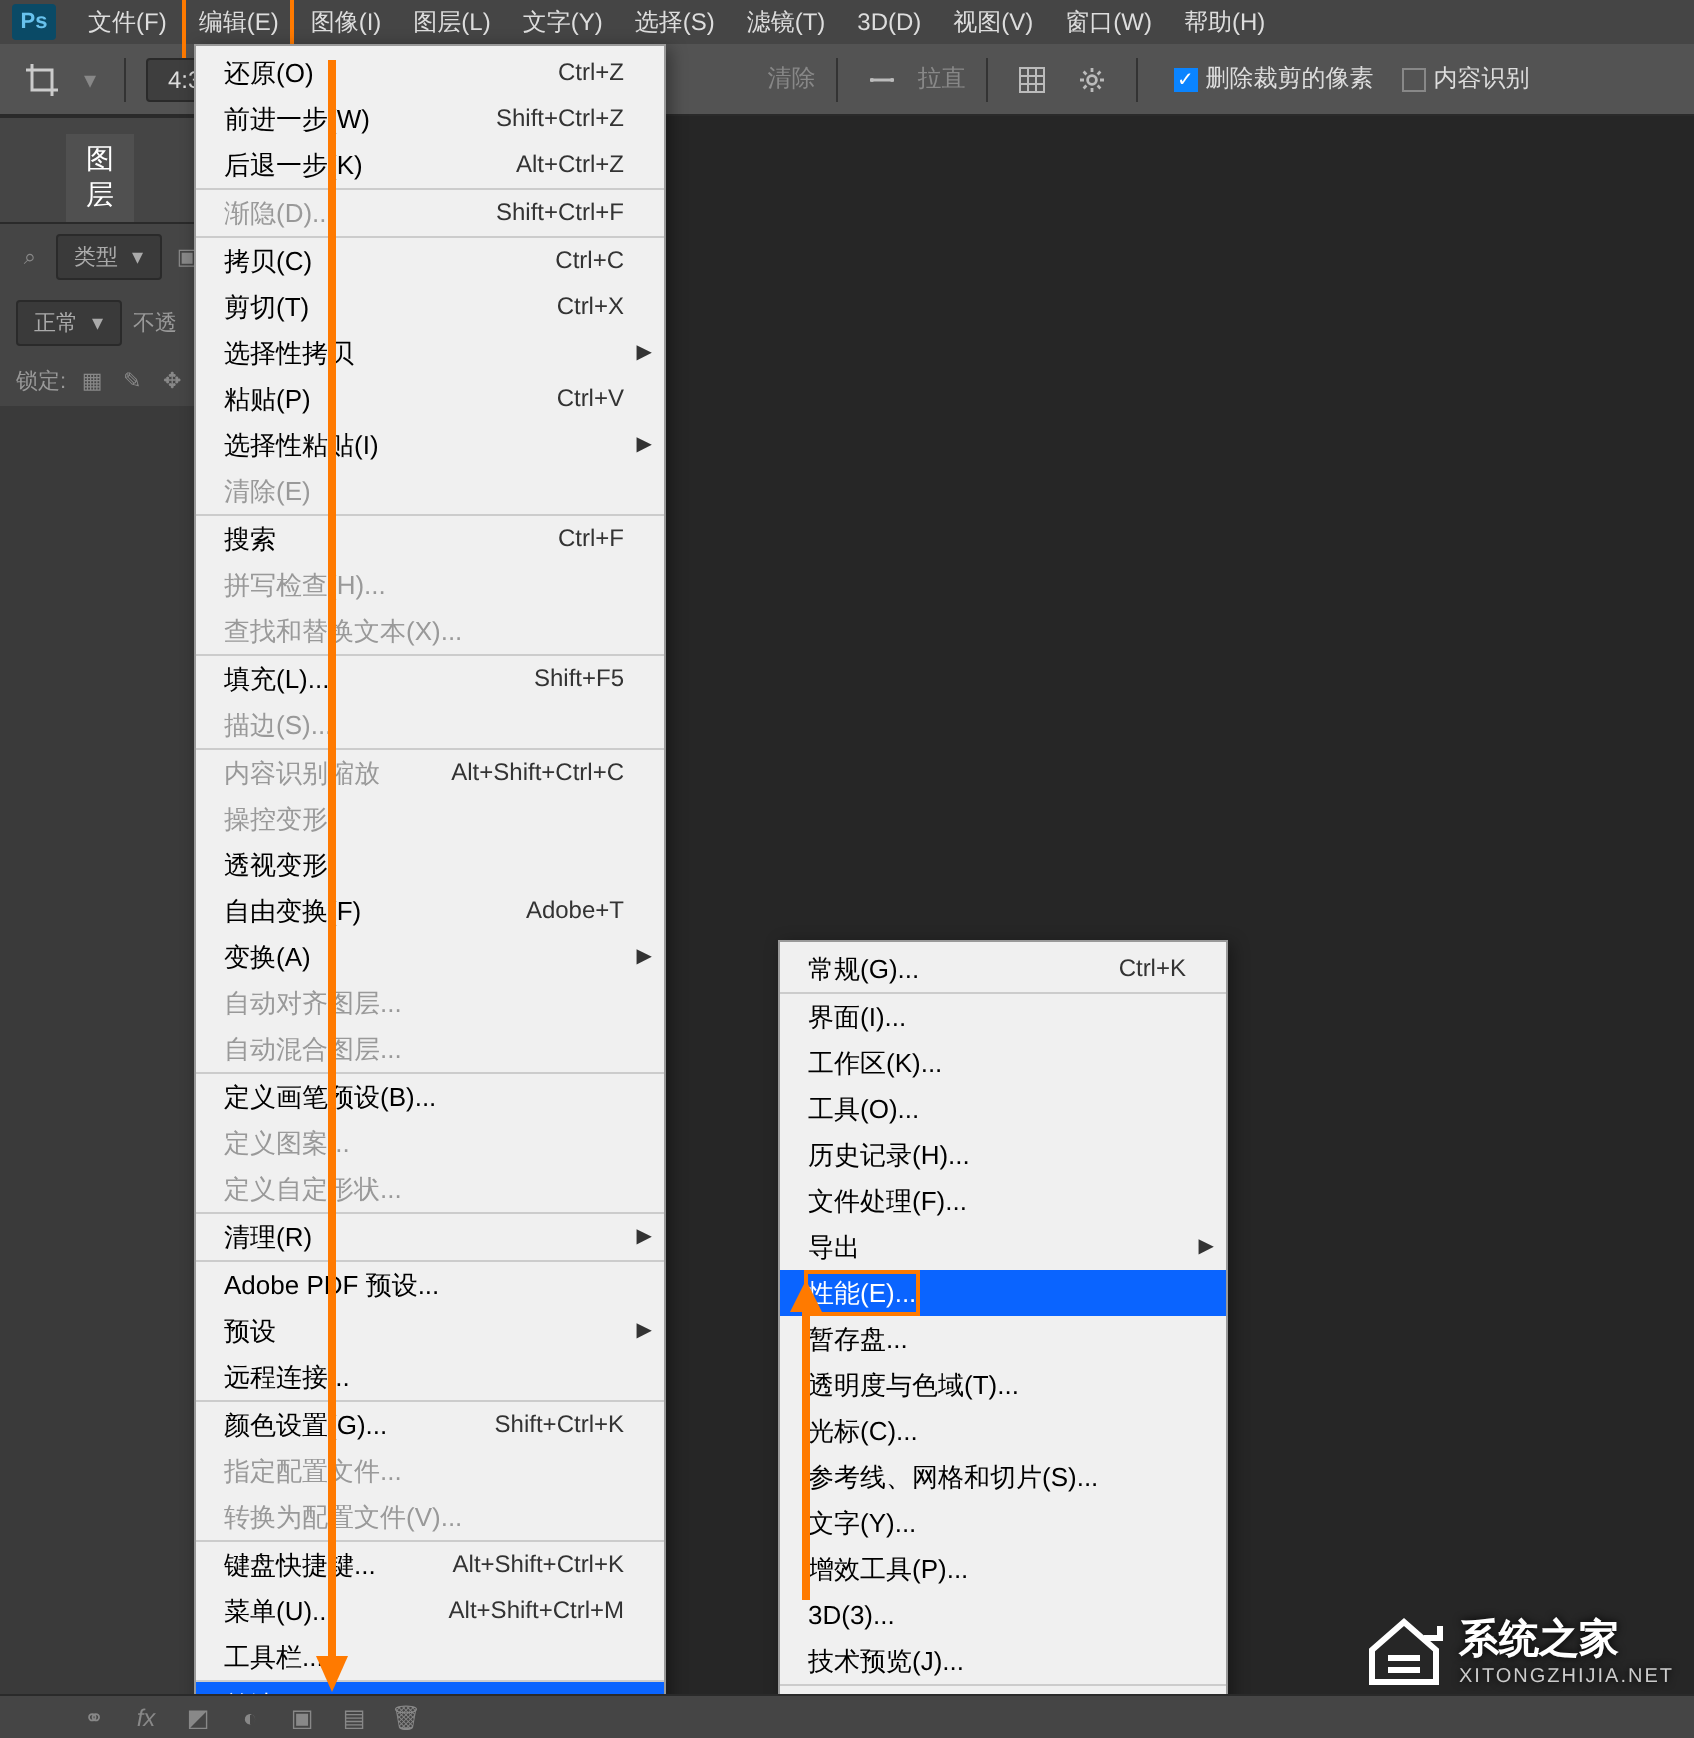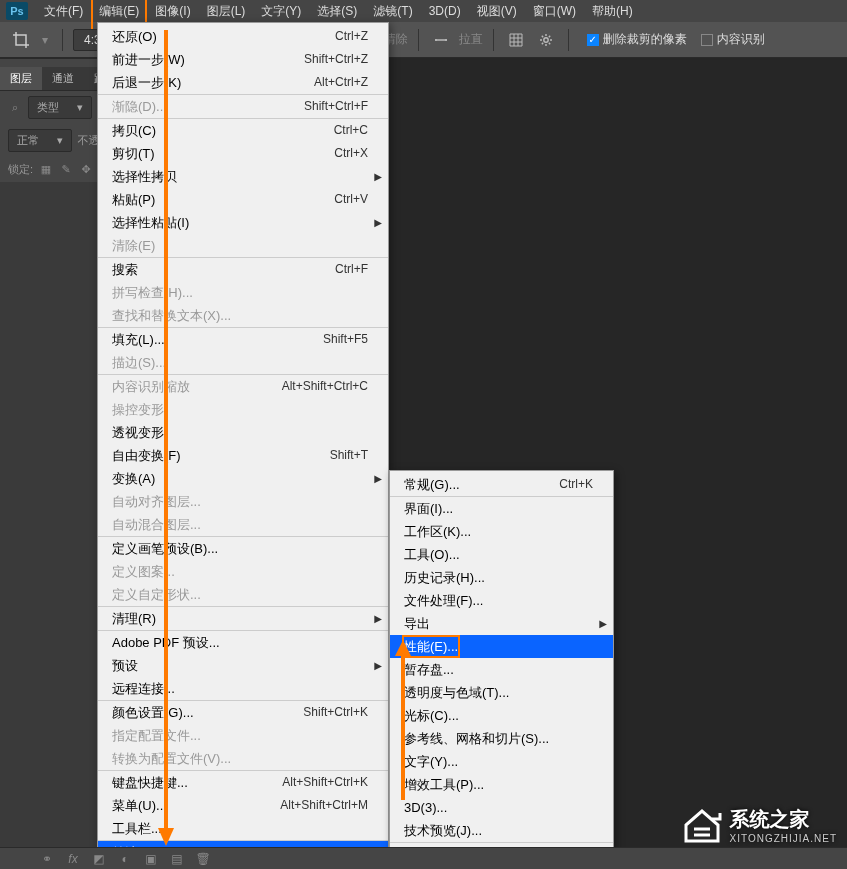--- a/index.html
+++ b/index.html
@@ -78,38 +78,39 @@
     padding-top: 8px;
   }
   .panel-tabs {
     display: flex;
     border-bottom: 1px solid #2a2a2a;
   }
   .panel-tab {
     padding: 4px 10px;
     color: #bbb;
     background: #383838;
-    font-size: 11px;
+    font-size: 14px;
+    margin-left: 33px;
   }
   .panel-tab.active { background: #505050; color: #fff; }
   .panel-row {
     display: flex; align-items: center;
     padding: 5px 8px;
     gap: 6px;
     color: #999;
     font-size: 11px;
   }
   .dropdown {
     background: #3a3a3a;
     padding: 3px 8px;
     border: 1px solid #2a2a2a;
     border-radius: 2px;
     color: #aaa;
     display: inline-flex;
-    gap: 18px;
+    gap: 7px;
     align-items: center;
   }
   .sm-icon { width: 14px; height: 14px; fill: #888; color:#888; display:inline-flex; align-items:center; justify-content:center;}
   .canvas {
     position: absolute;
     left: 155px; top: 58px;
     right: 0; bottom: 22px;
     background: #262626;
   }
   .dropdown-menu {
@@ -133,21 +134,21 @@
     position:relative;
   }
   .menu-item.disabled { color: #999; }
   .menu-item .kb { color: #333; font-size: 12px; margin-left: 20px; }
   .menu-item .arrow { position:absolute; right:6px; font-size:10px; color:#333; }
   .menu-item.selected {
     background: #0a64ff;
     color: #fff;
   }
   .menu-item.selected .kb, .menu-item.selected .arrow { color:#fff; }
-  .edit-menu { left:97px; top:22px; width: 292px; }
+  .edit-menu { left:97px; top:22px; width: 236px; }
   .pref-menu { left:389px; top:470px; width: 206px; }
   .orange-box {
     outline: 2px solid #ff7a00;
   }
   .orange-arrow {
     position: absolute;
     left: 158px;
     top: 30px;
     width: 18px;
     height: 818px;
@@ -353,21 +354,21 @@
       <span class="kb">Alt+Shift+Ctrl+C</span>
     </div>
     <div class="menu-item disabled">
       <span>操控变形</span>
     </div>
     <div class="menu-item">
       <span>透视变形</span>
     </div>
     <div class="menu-item">
       <span>自由变换(F)</span>
-      <span class="kb">Shift+T</span>
+      <span class="kb">Adobe+T</span>
     </div>
     <div class="menu-item">
       <span>变换(A)</span>
       <span class="arrow">▶</span>
     </div>
     <div class="menu-item disabled">
       <span>自动对齐图层...</span>
     </div>
     <div class="menu-item disabled">
       <span>自动混合图层...</span>

